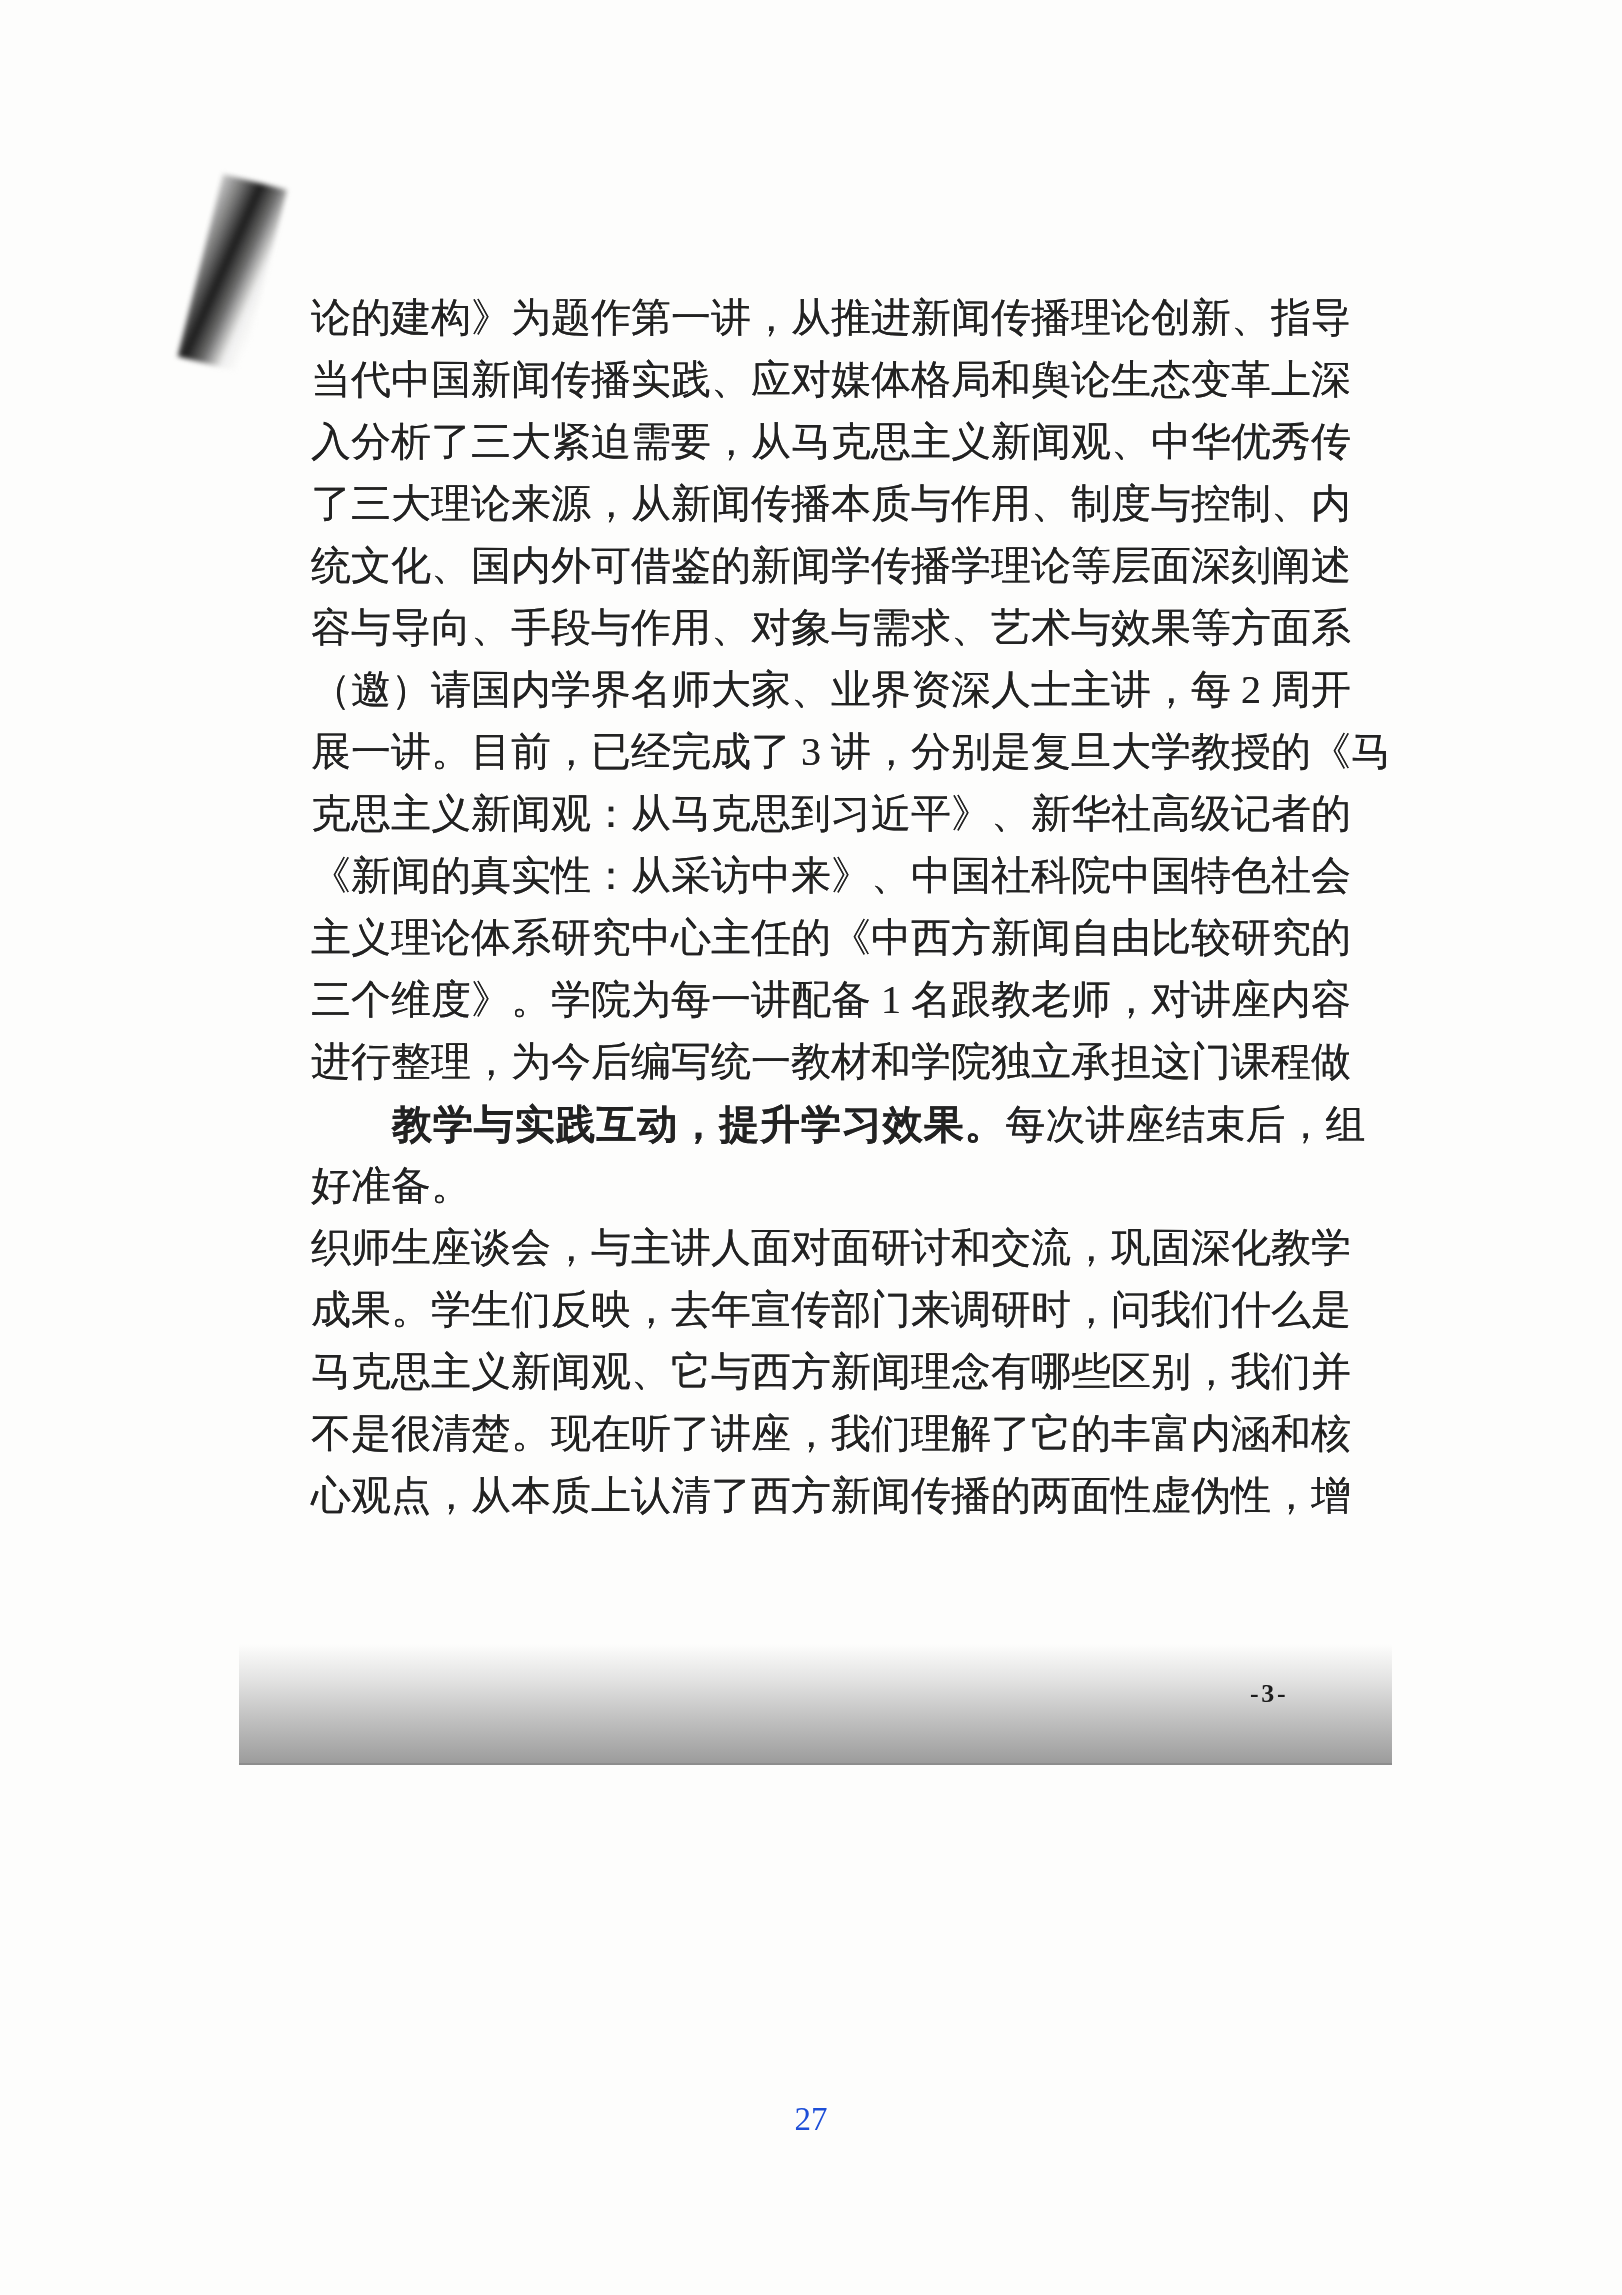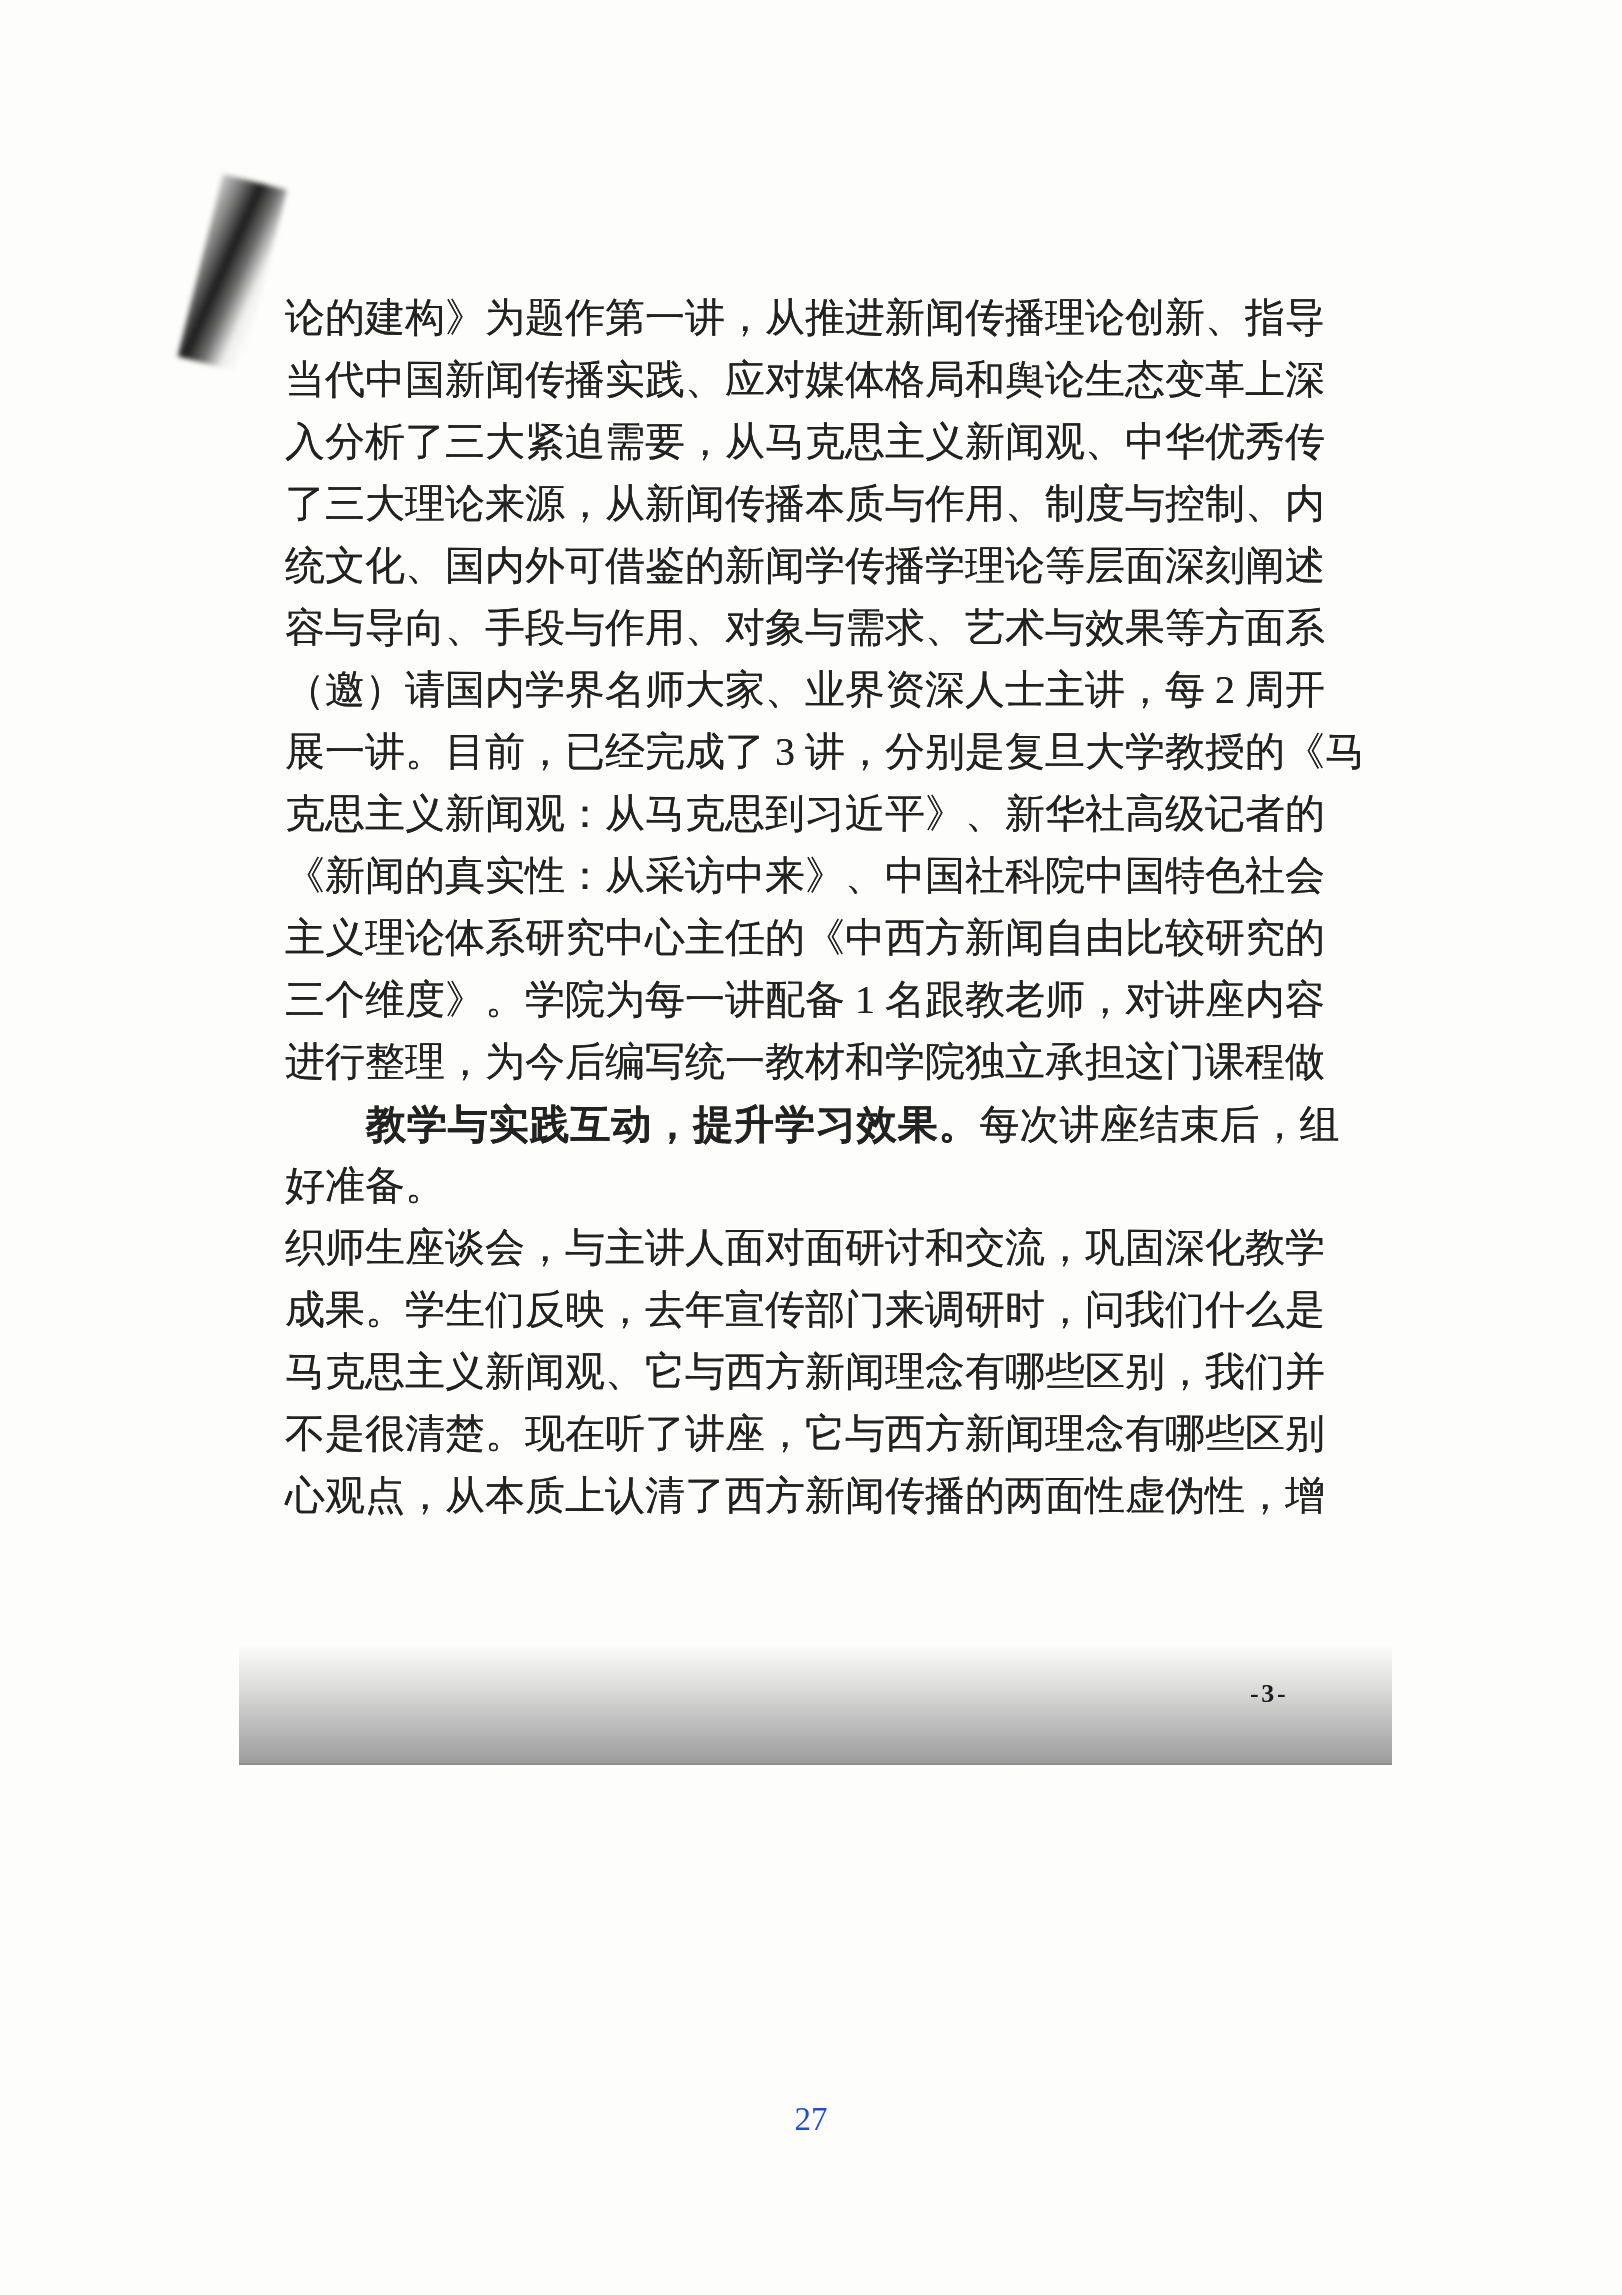--- a/index.html
+++ b/index.html
@@ -12,21 +12,21 @@
     height: 2295px;
     background: #fdfdfc;
     overflow: hidden;
     font-family: "Liberation Serif", "DejaVu Serif", serif;
     color: #1f1f1f;
   }
 
   
   .textblock {
     position: absolute;
-    left: 285px;
+    left: 311px;
     top: 287px;
     width: 1038px;
   }
   .line {
     font-size: 40px;
     line-height: 62px;
     height: 62px;
     white-space: nowrap;
     text-align: justify;
     text-align-last: justify;
@@ -122,21 +122,21 @@
   <div class="line">三个维度》。学院为每一讲配备 1 名跟教老师，对讲座内容</div>
   <div class="line">进行整理，为今后编写统一教材和学院独立承担这门课程做</div>
   <div class="line indent">
     <span class="bold-lead">教学与实践互动，提升学习效果。</span><span>每次讲座结束后，组</span>
   </div>
 
   <div class="line short">好准备。</div>
   <div class="line">织师生座谈会，与主讲人面对面研讨和交流，巩固深化教学</div>
   <div class="line">成果。学生们反映，去年宣传部门来调研时，问我们什么是</div>
   <div class="line">马克思主义新闻观、它与西方新闻理念有哪些区别，我们并</div>
-  <div class="line">不是很清楚。现在听了讲座，它与西方新闻理念有哪些区别</div>
+  <div class="line">不是很清楚。现在听了讲座，我们理解了它的丰富内涵和核</div>
   <div class="line">心观点，从本质上认清了西方新闻传播的两面性虚伪性，增</div>
 </div>
 
 <div class="scan-shadow"></div>
 
 <div class="scan-page-number">-3-</div>
 
 <div class="footer-page-number">27</div>
 
 

